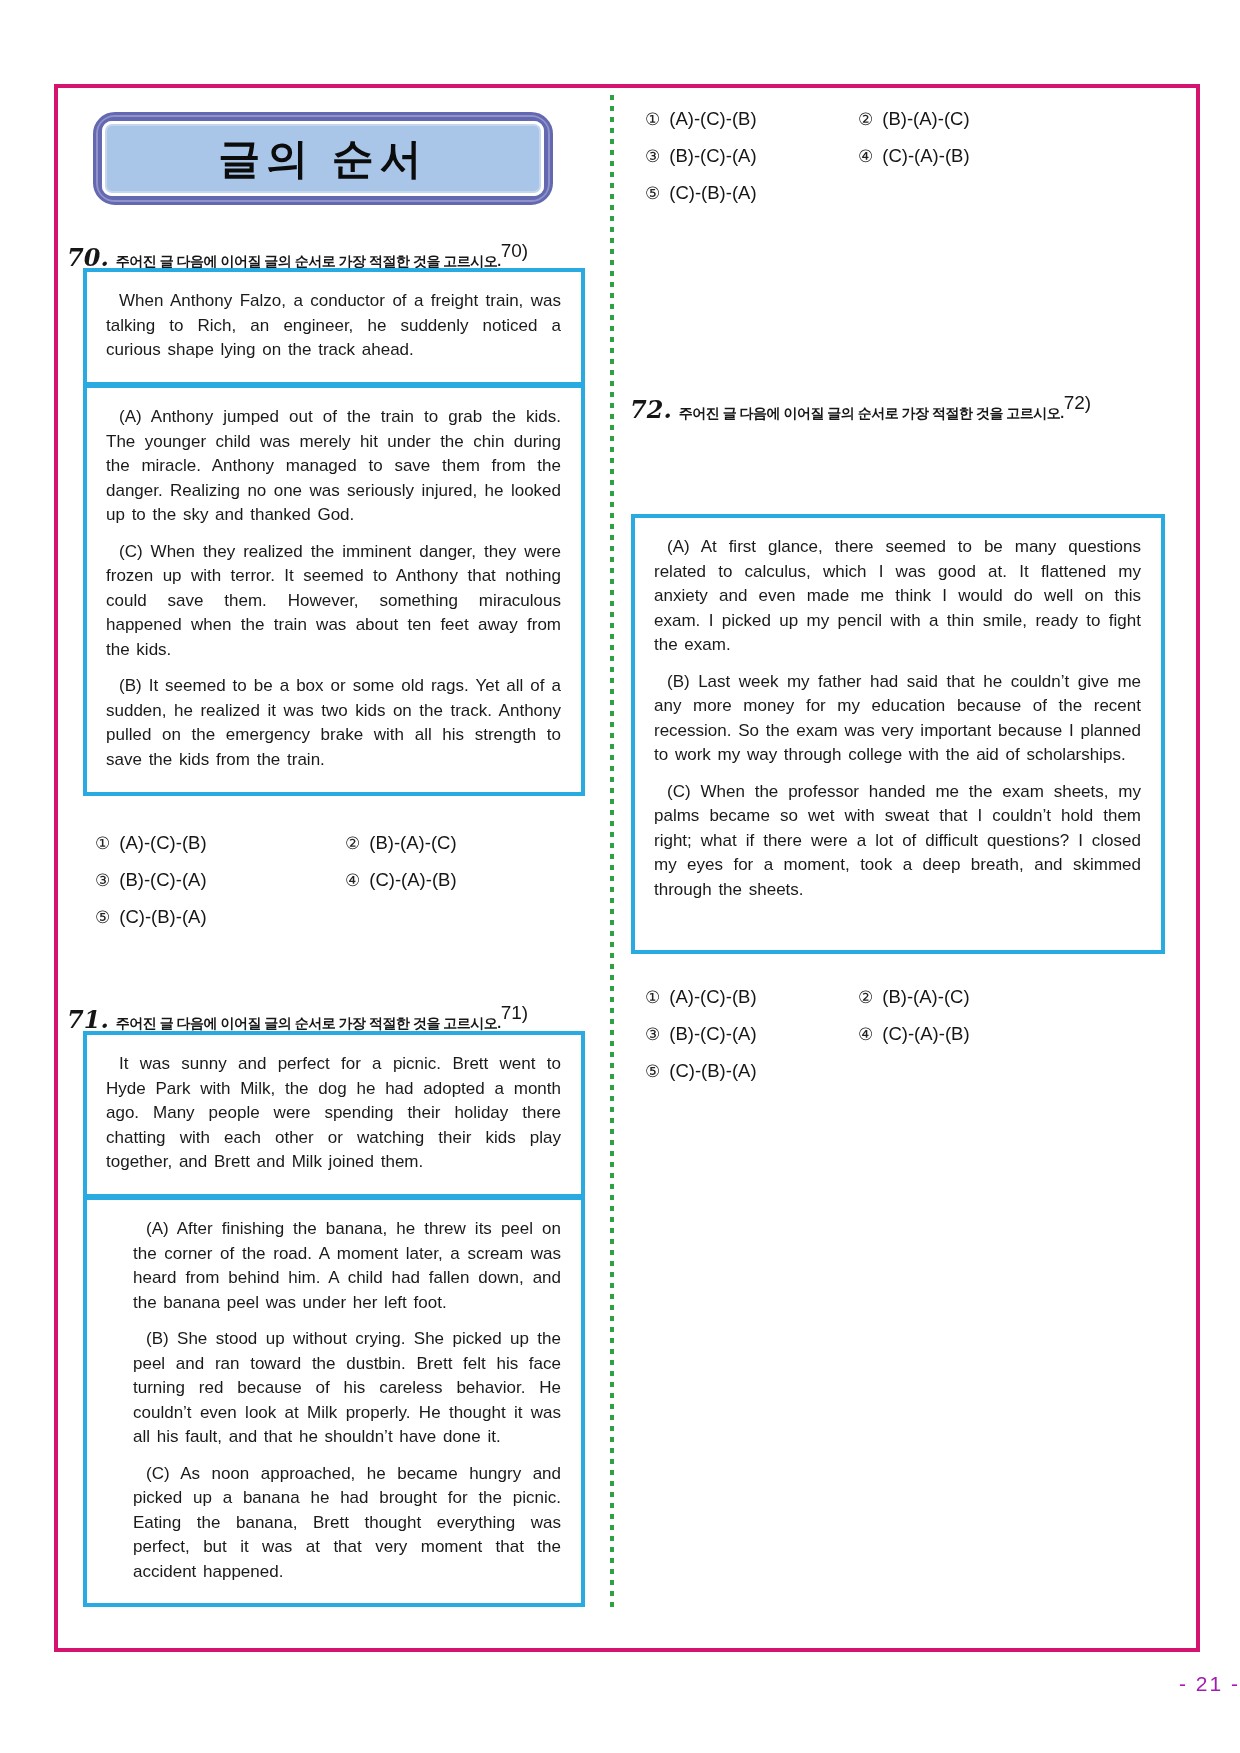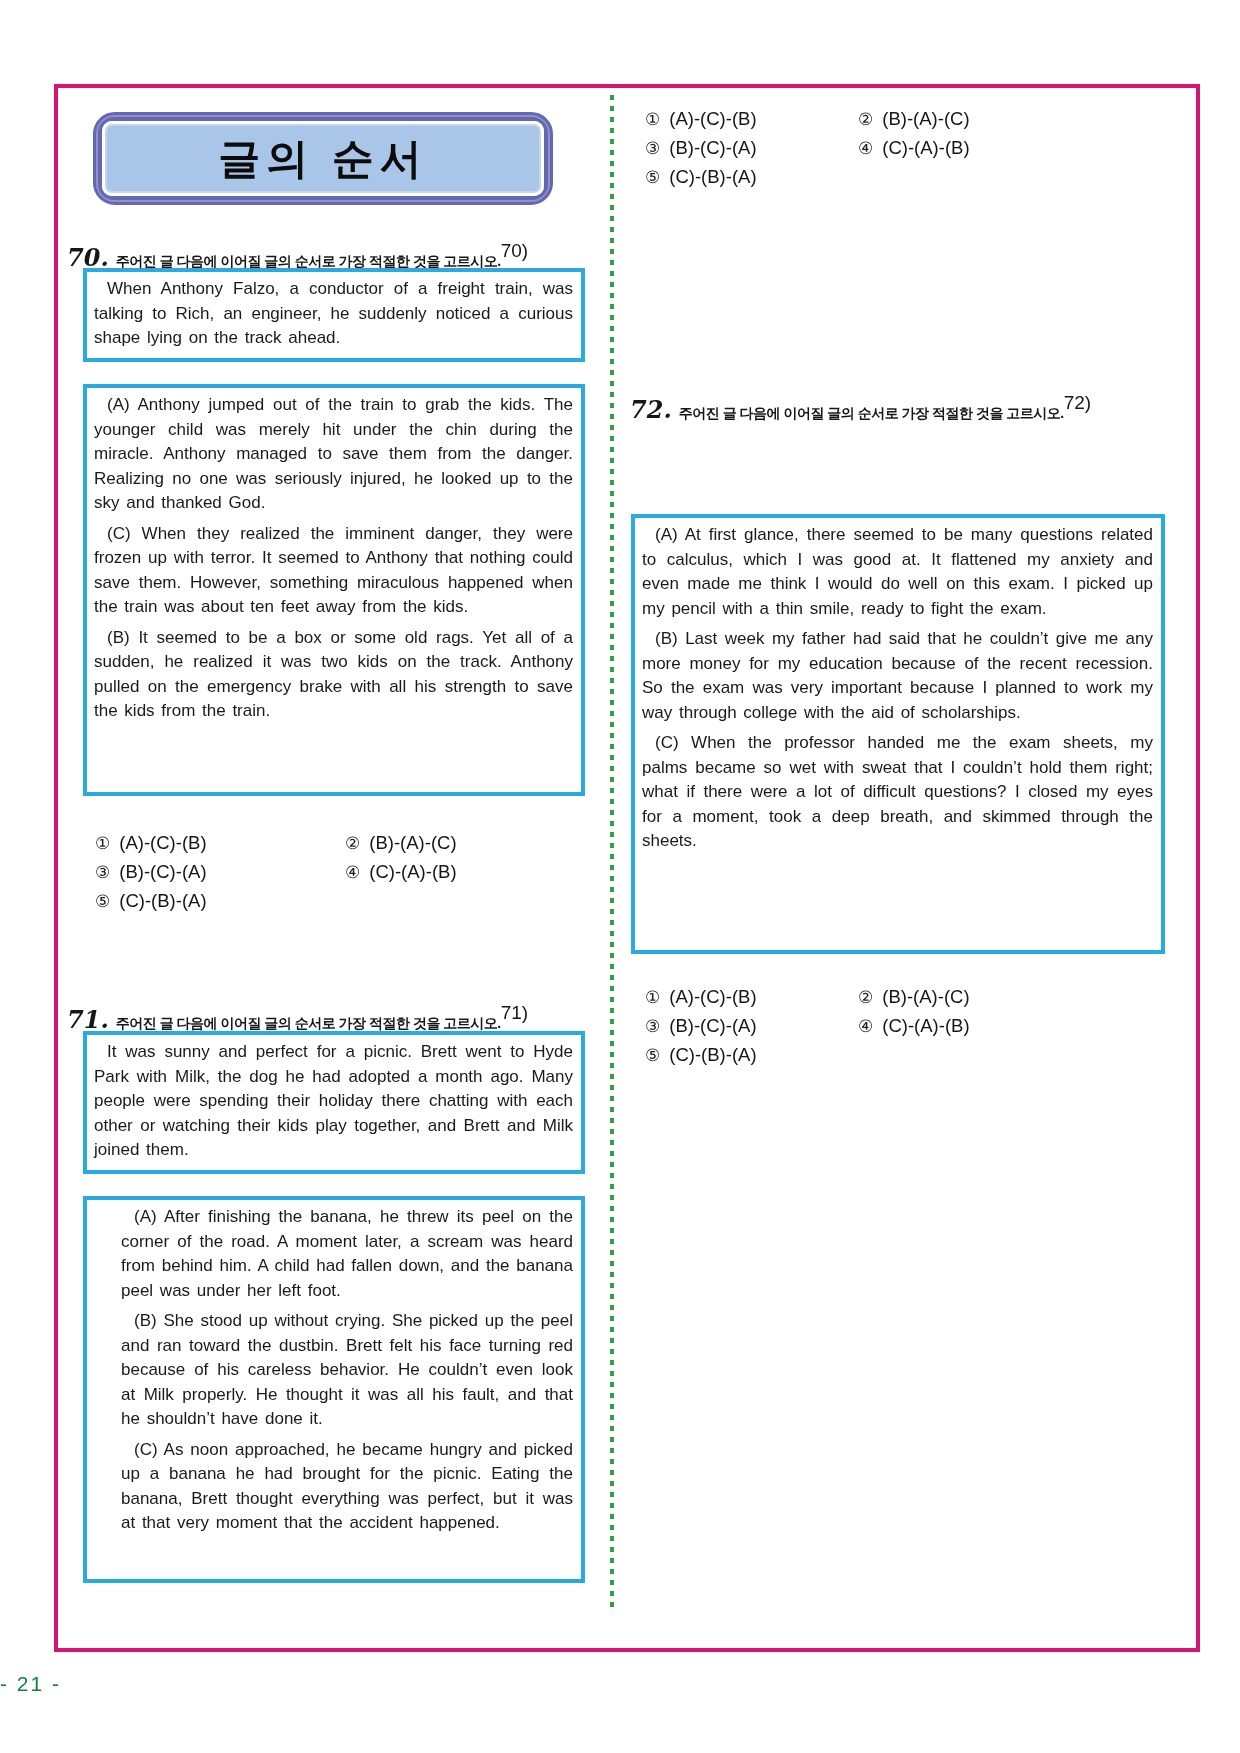--- a/index.html
+++ b/index.html
@@ -20,31 +20,31 @@
                font-size:42px;font-weight:bold;letter-spacing:6px;color:#0c0c0c;}
   
   .qheader{position:absolute;white-space:nowrap;}
   .qnum{font-family:"DejaVu Serif",serif;font-style:italic;font-weight:bold;
         font-size:24px;margin-right:7px;}
   .qprompt{font-size:14px;font-weight:bold;letter-spacing:-0.5px;}
   .qnote{font-size:19px;vertical-align:9px;font-weight:normal;}
   
   .qbox{position:absolute;box-sizing:border-box;border:4px solid #29abe2;background:#ffffff;
         padding:5px 8px 7px 7px;}
-  .qbox p{margin:0;text-align:justify;text-indent:13px;font-size:17px;line-height:24.5px;
+  .qbox p{margin:12px;text-align:justify;text-indent:13px;font-size:17px;line-height:24.5px;
           word-spacing:2px;color:#1a1a1a;}
   .qbox p + p{margin-top:6px;}
   
-  .opts{position:absolute;display:grid;row-gap:3px;font-size:18.5px;line-height:25px;}
+  .opts{position:absolute;display:grid;row-gap:11px;font-size:18.5px;line-height:25px;}
   .opts.left-col{grid-template-columns:250px auto;}
   .opts.right-col{grid-template-columns:213px auto;}
   .opt{white-space:nowrap;}
   .opt .mark{font-size:17px;margin-right:9px;color:#222;}
-  .pagenum{position:absolute;left:0;top:1672px;width:100%;text-align:left;
-           font-size:21px;letter-spacing:2px;color:#15803d;}
+  .pagenum{position:absolute;left:0;top:1672px;width:100%;text-align:right;
+           font-size:21px;letter-spacing:2px;color:#a21caf;}
 </style>
 </head>
 <body>
 
 <div class="page">
   <div class="frame"></div>
   <div class="divider"></div>
 
   <div class="title-outer">
     <div class="title-mid">

